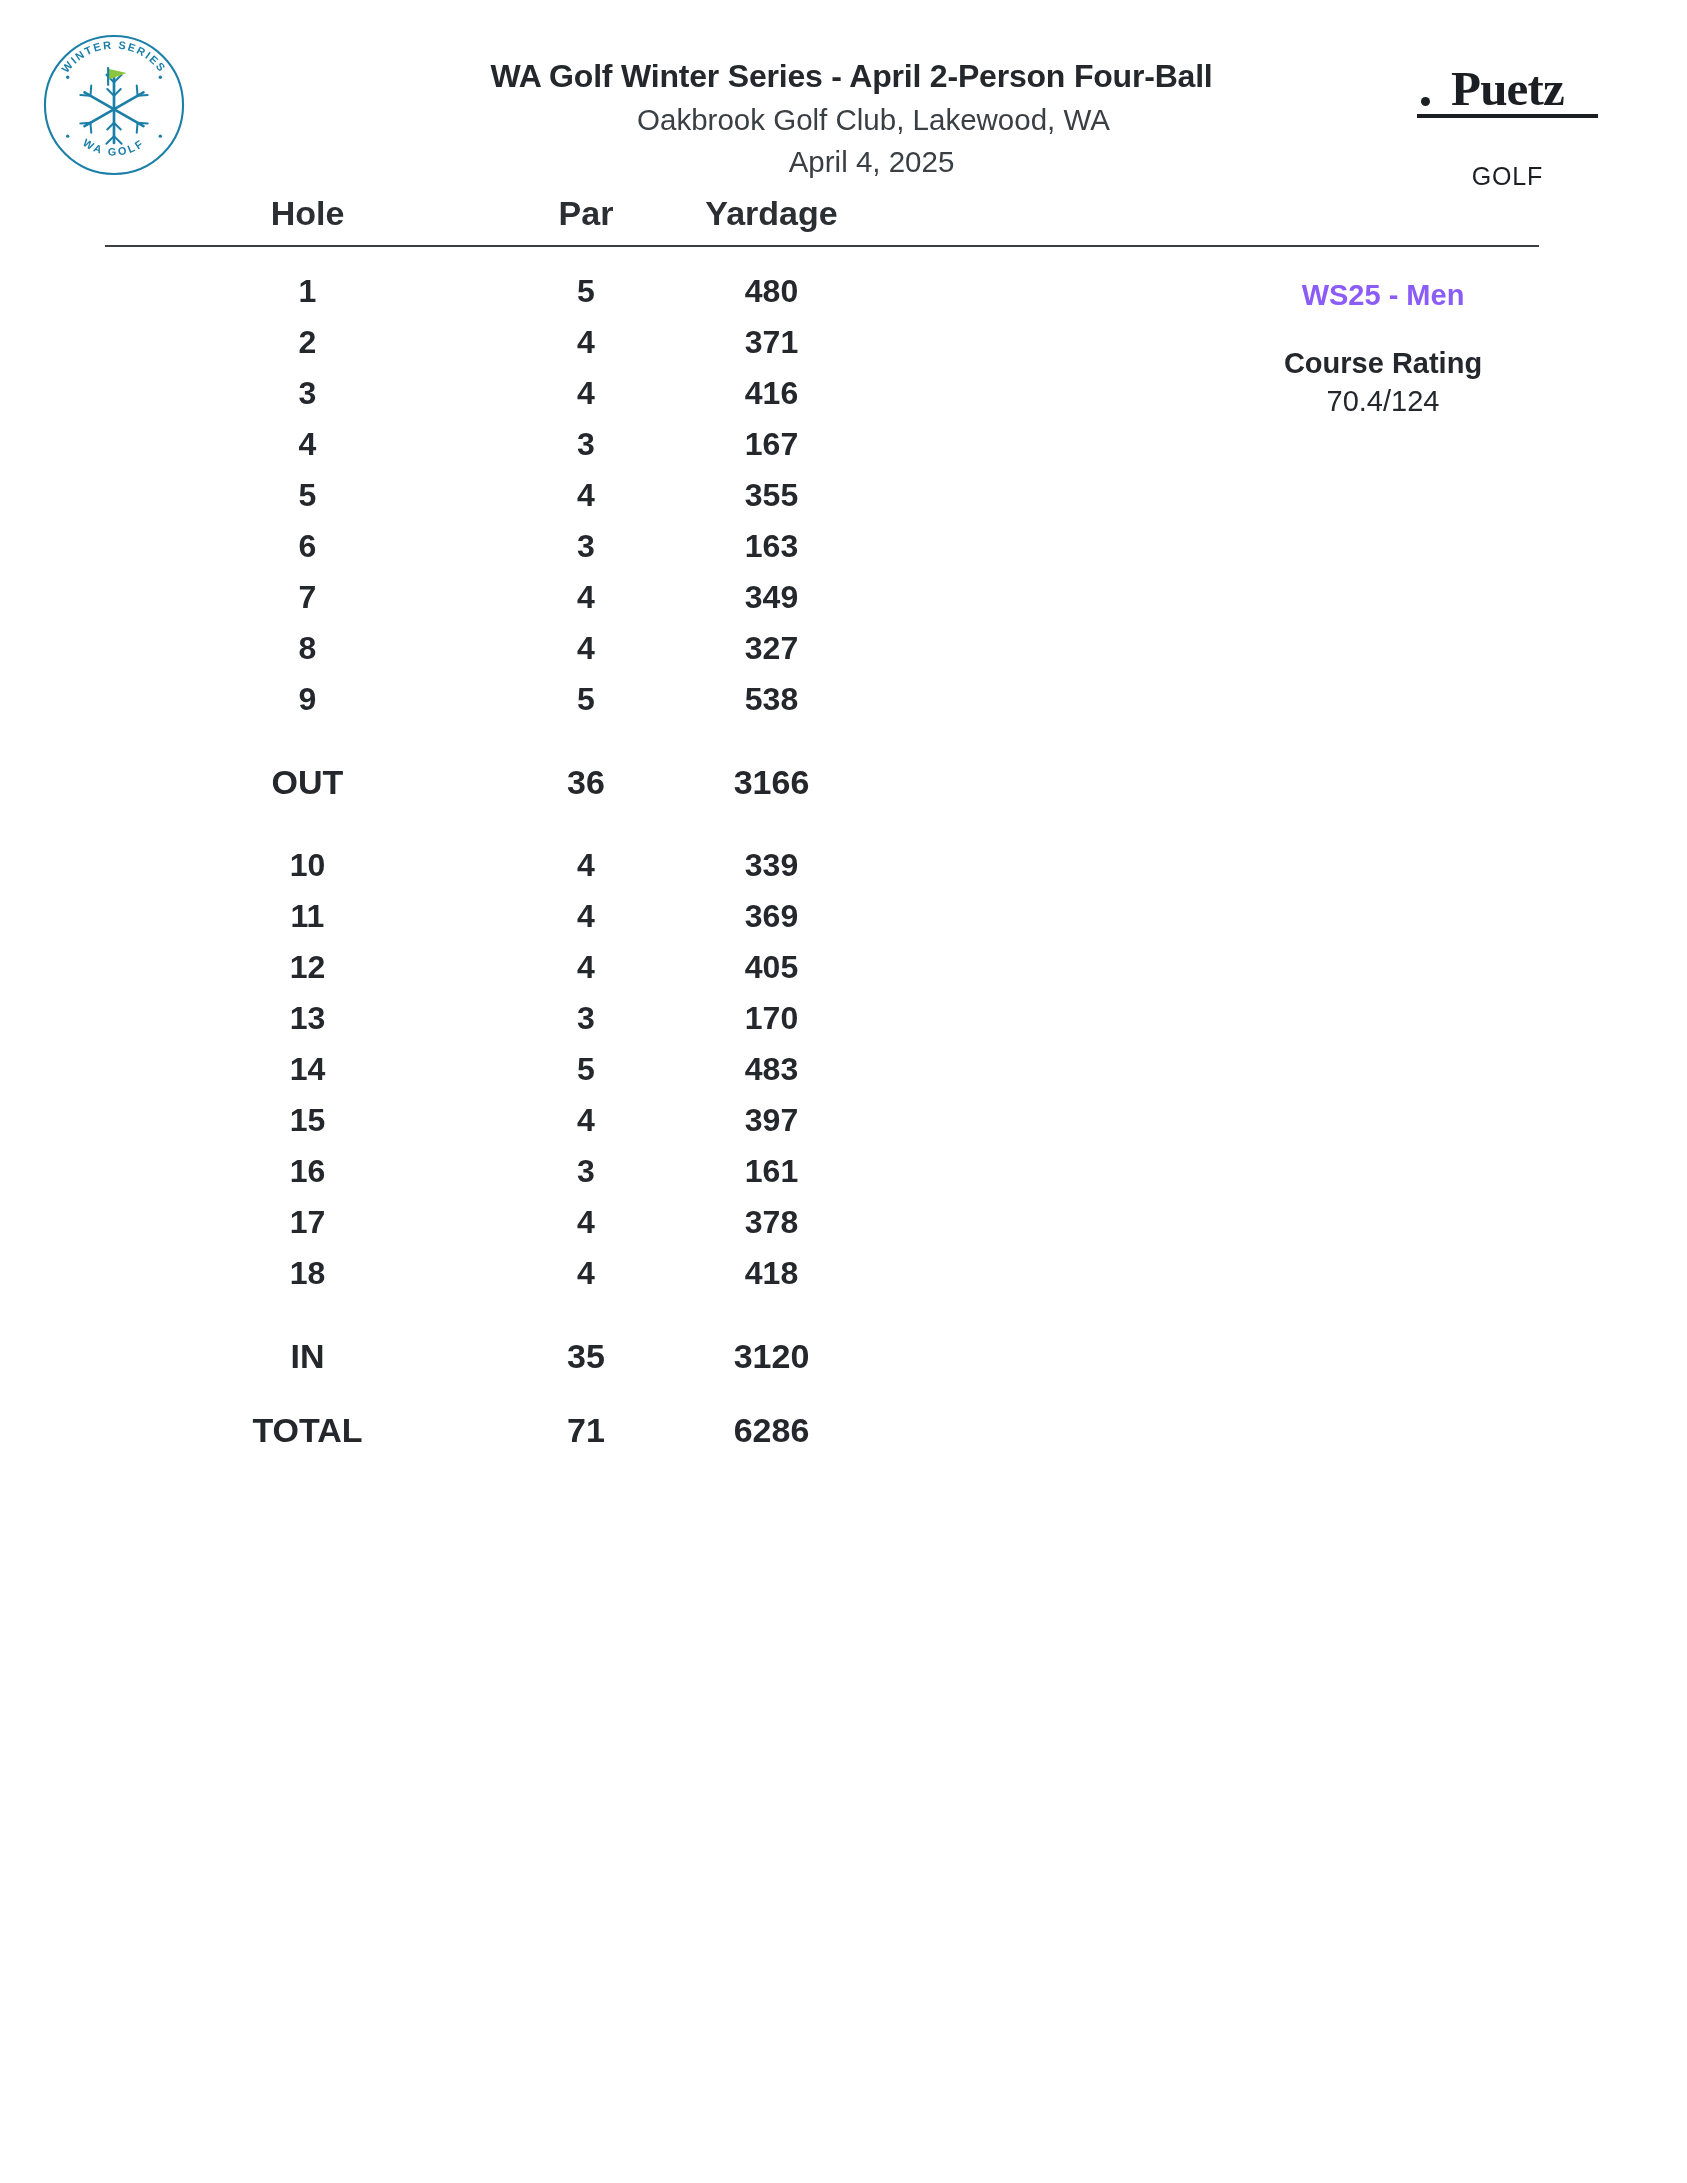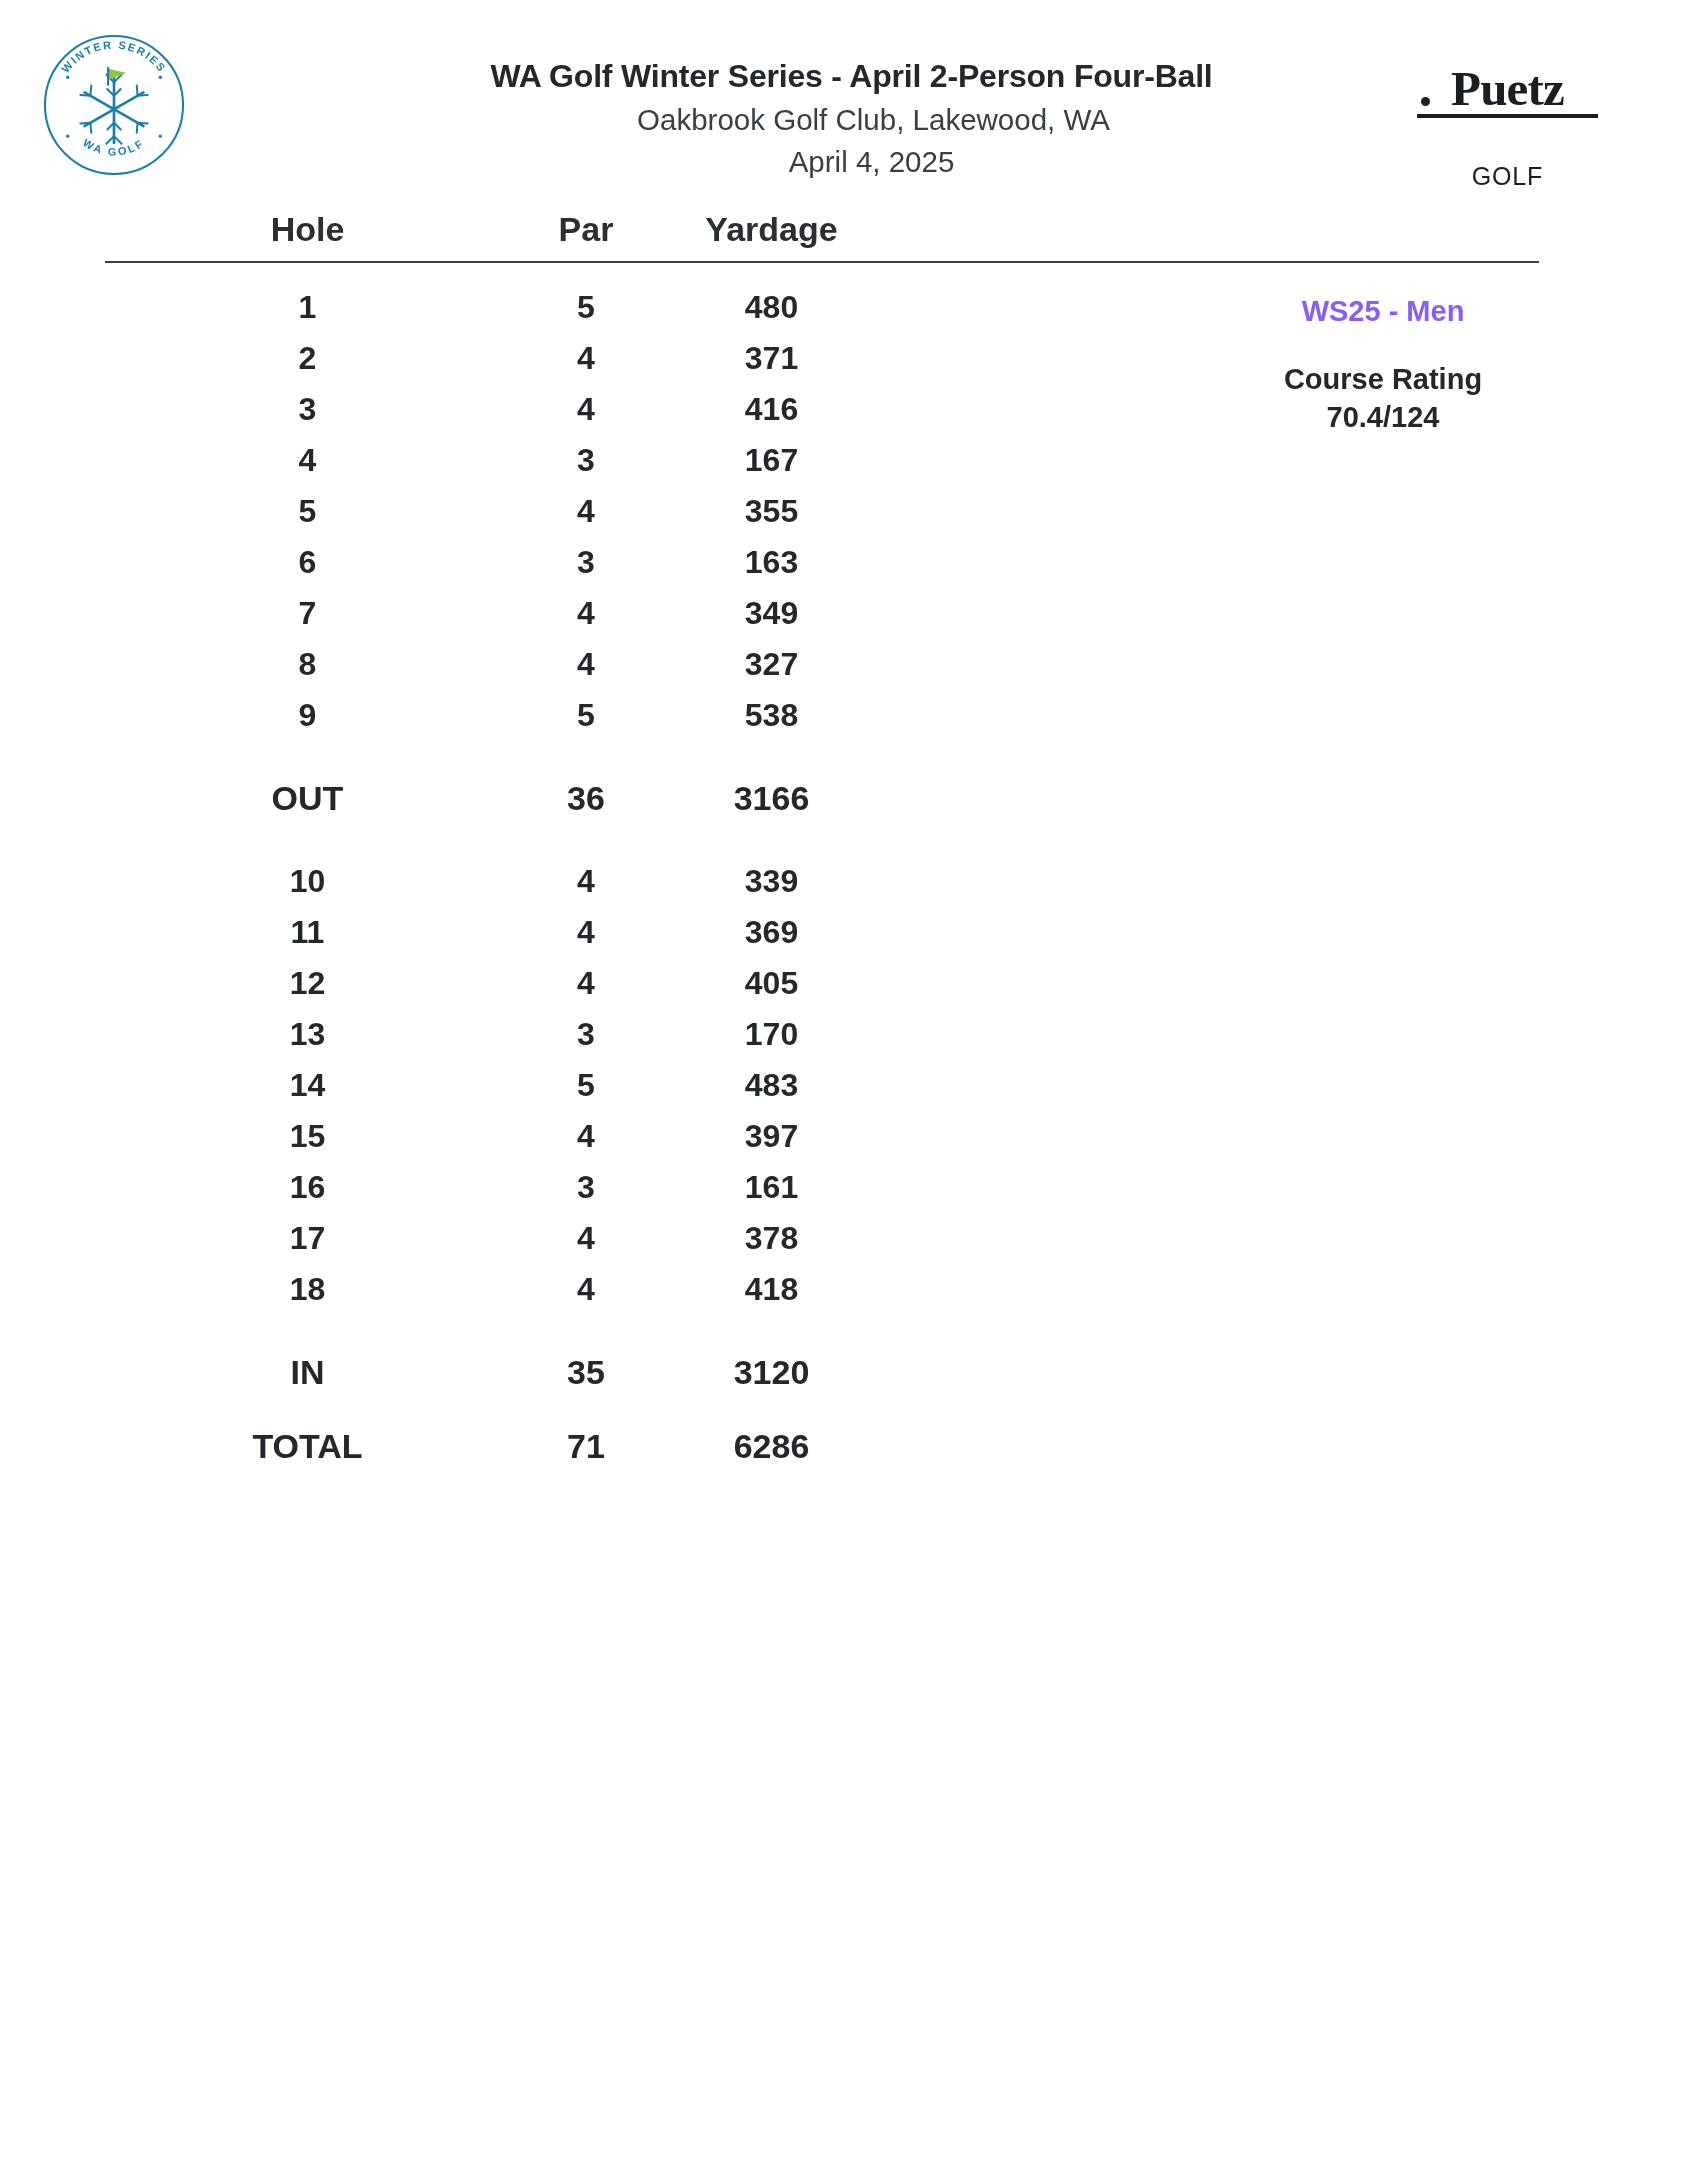--- a/index.html
+++ b/index.html
@@ -97,21 +97,21 @@
     font-size: 25px;
     letter-spacing: 0.8px;
     color: #1b1f23;
     font-family: "Liberation Sans", sans-serif;
     margin-top: 44px;
   }
 
   
   .card {
     position: relative;
-    margin: 16px auto;
+    margin: 0 auto;
     width: 1687px;
   }
 
   .col-head {
     position: relative;
     width: 1434px;
     margin: 0 0 0 105px;
     display: flex;
     font-size: 34px;
     font-weight: 600;
@@ -165,21 +165,21 @@
     color: #8b5cf6;
   }
   .note-rating-label {
     font-size: 29px;
     font-weight: bold;
     color: #24282c;
     margin-top: 35px;
   }
   .note-rating-value {
     font-size: 29px;
-    font-weight: bold;
+    font-weight: normal;
     color: #24282c;
     margin-top: 5px;
   }
 </style>
 </head>
 <body>
 
 <div class="header">
 
   <div class="logo-ws">

